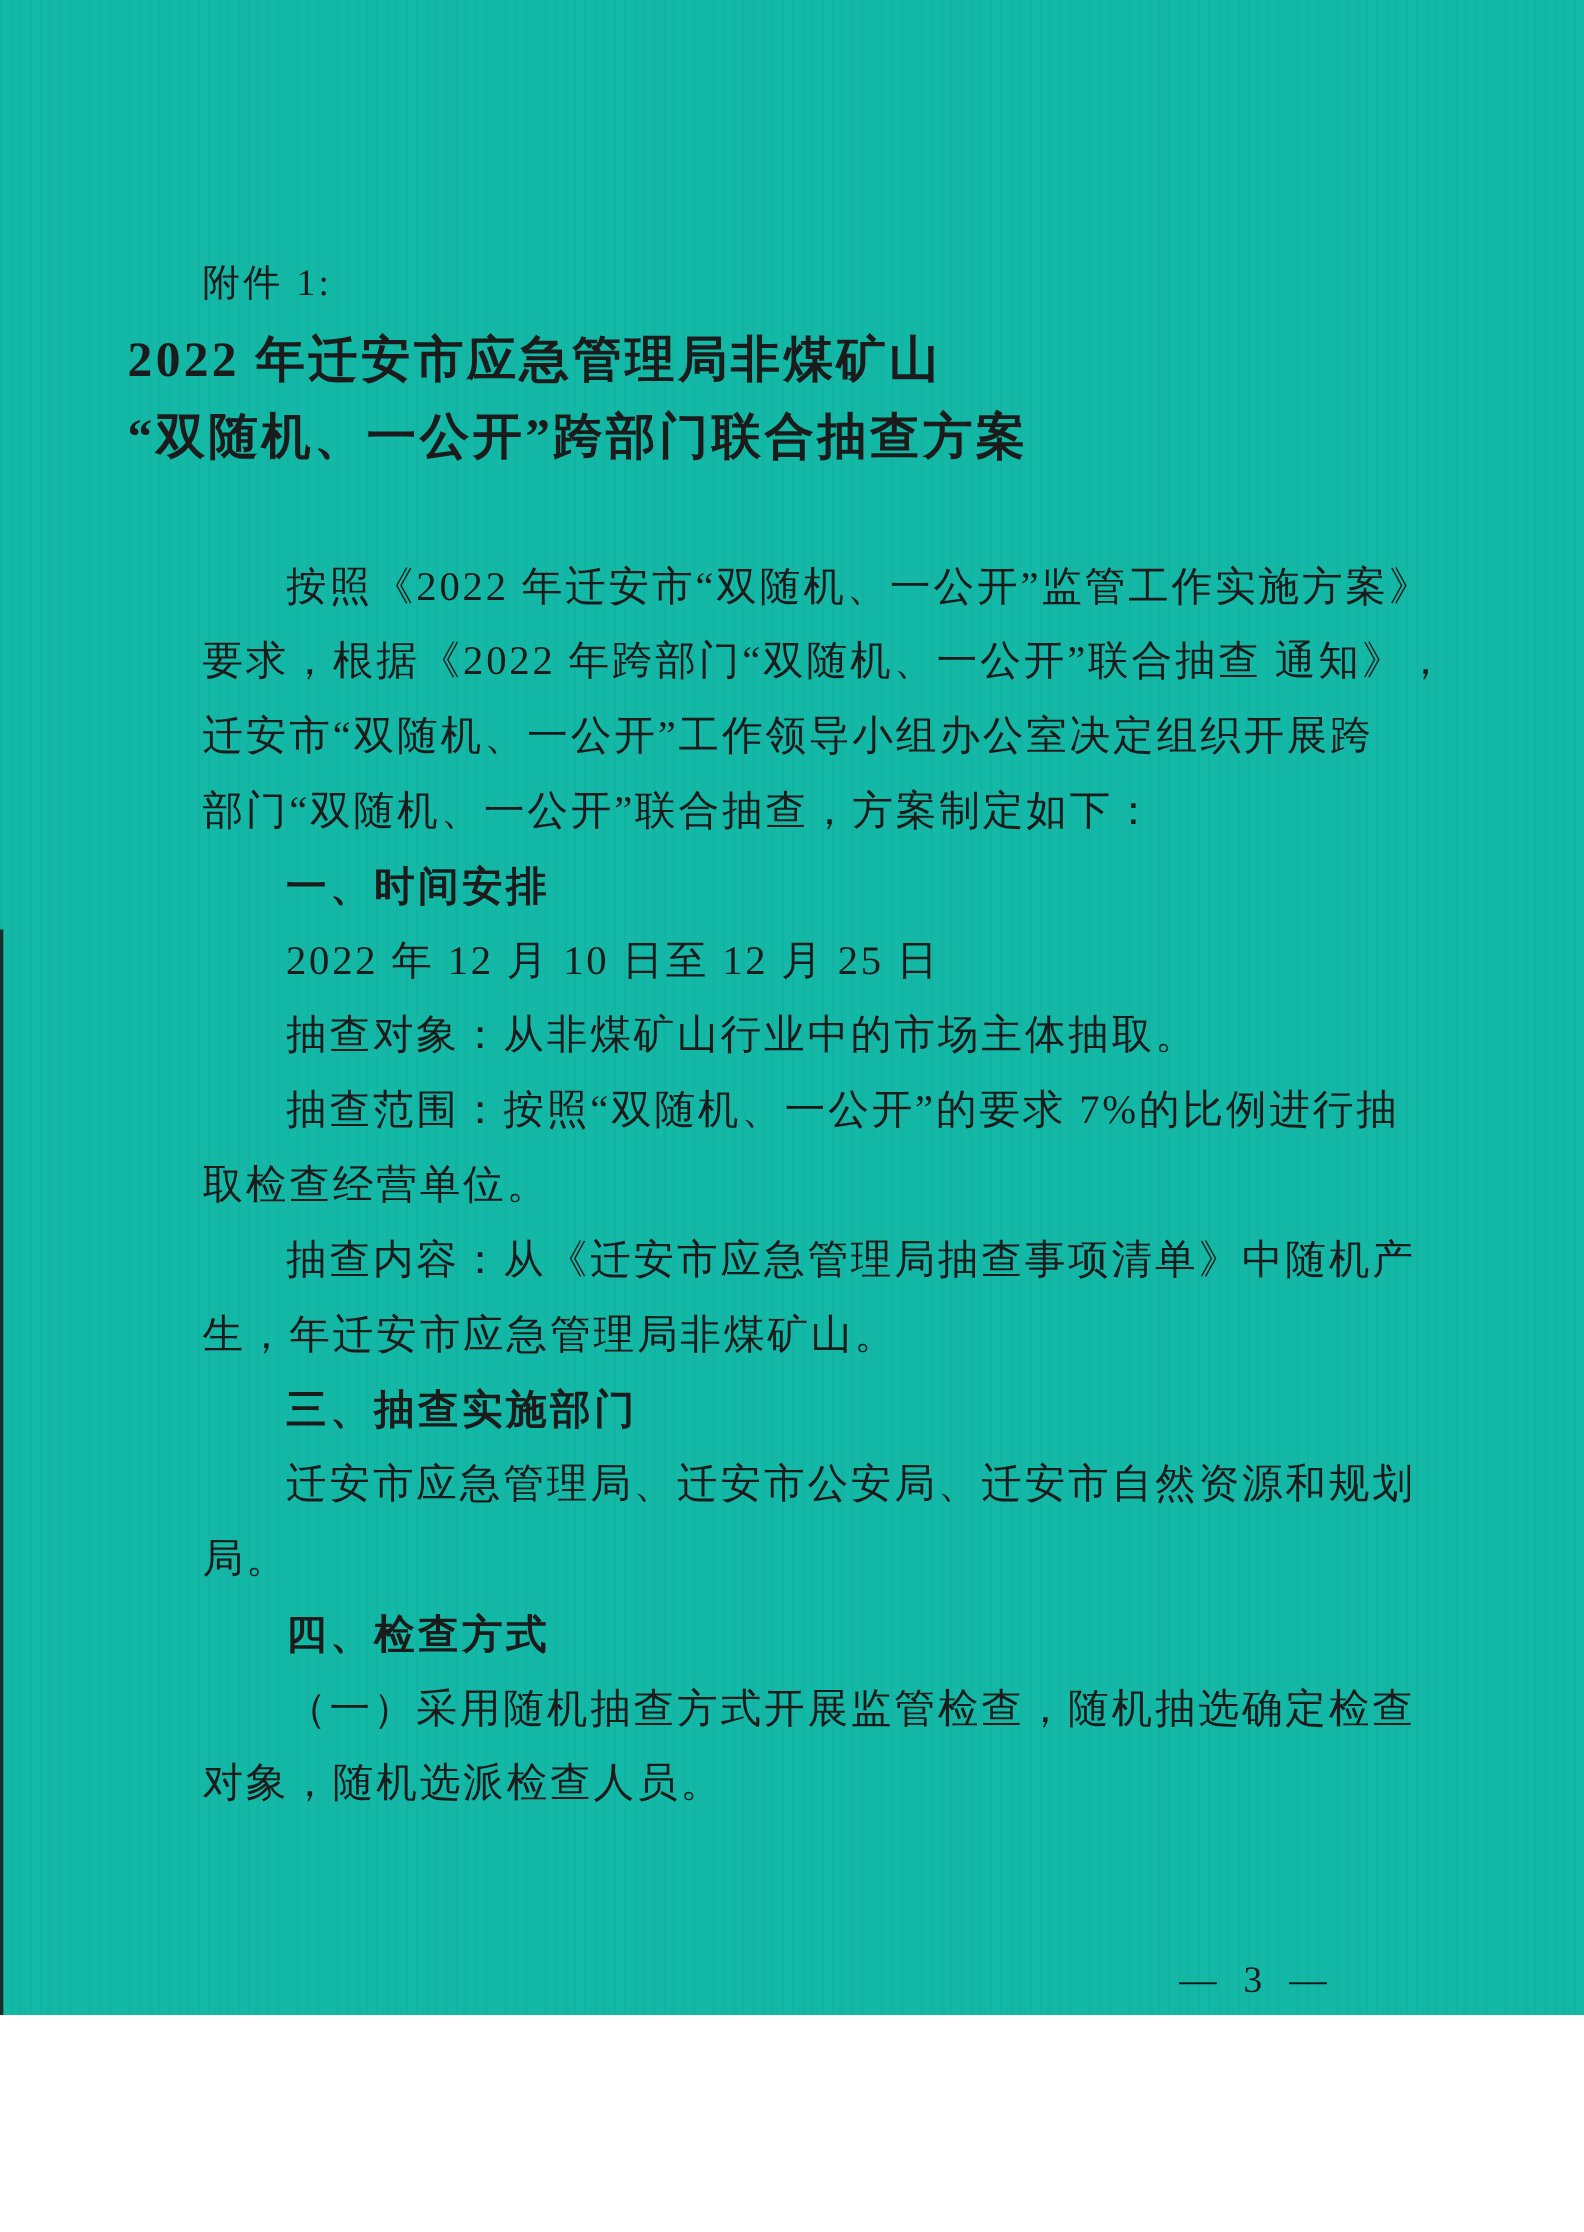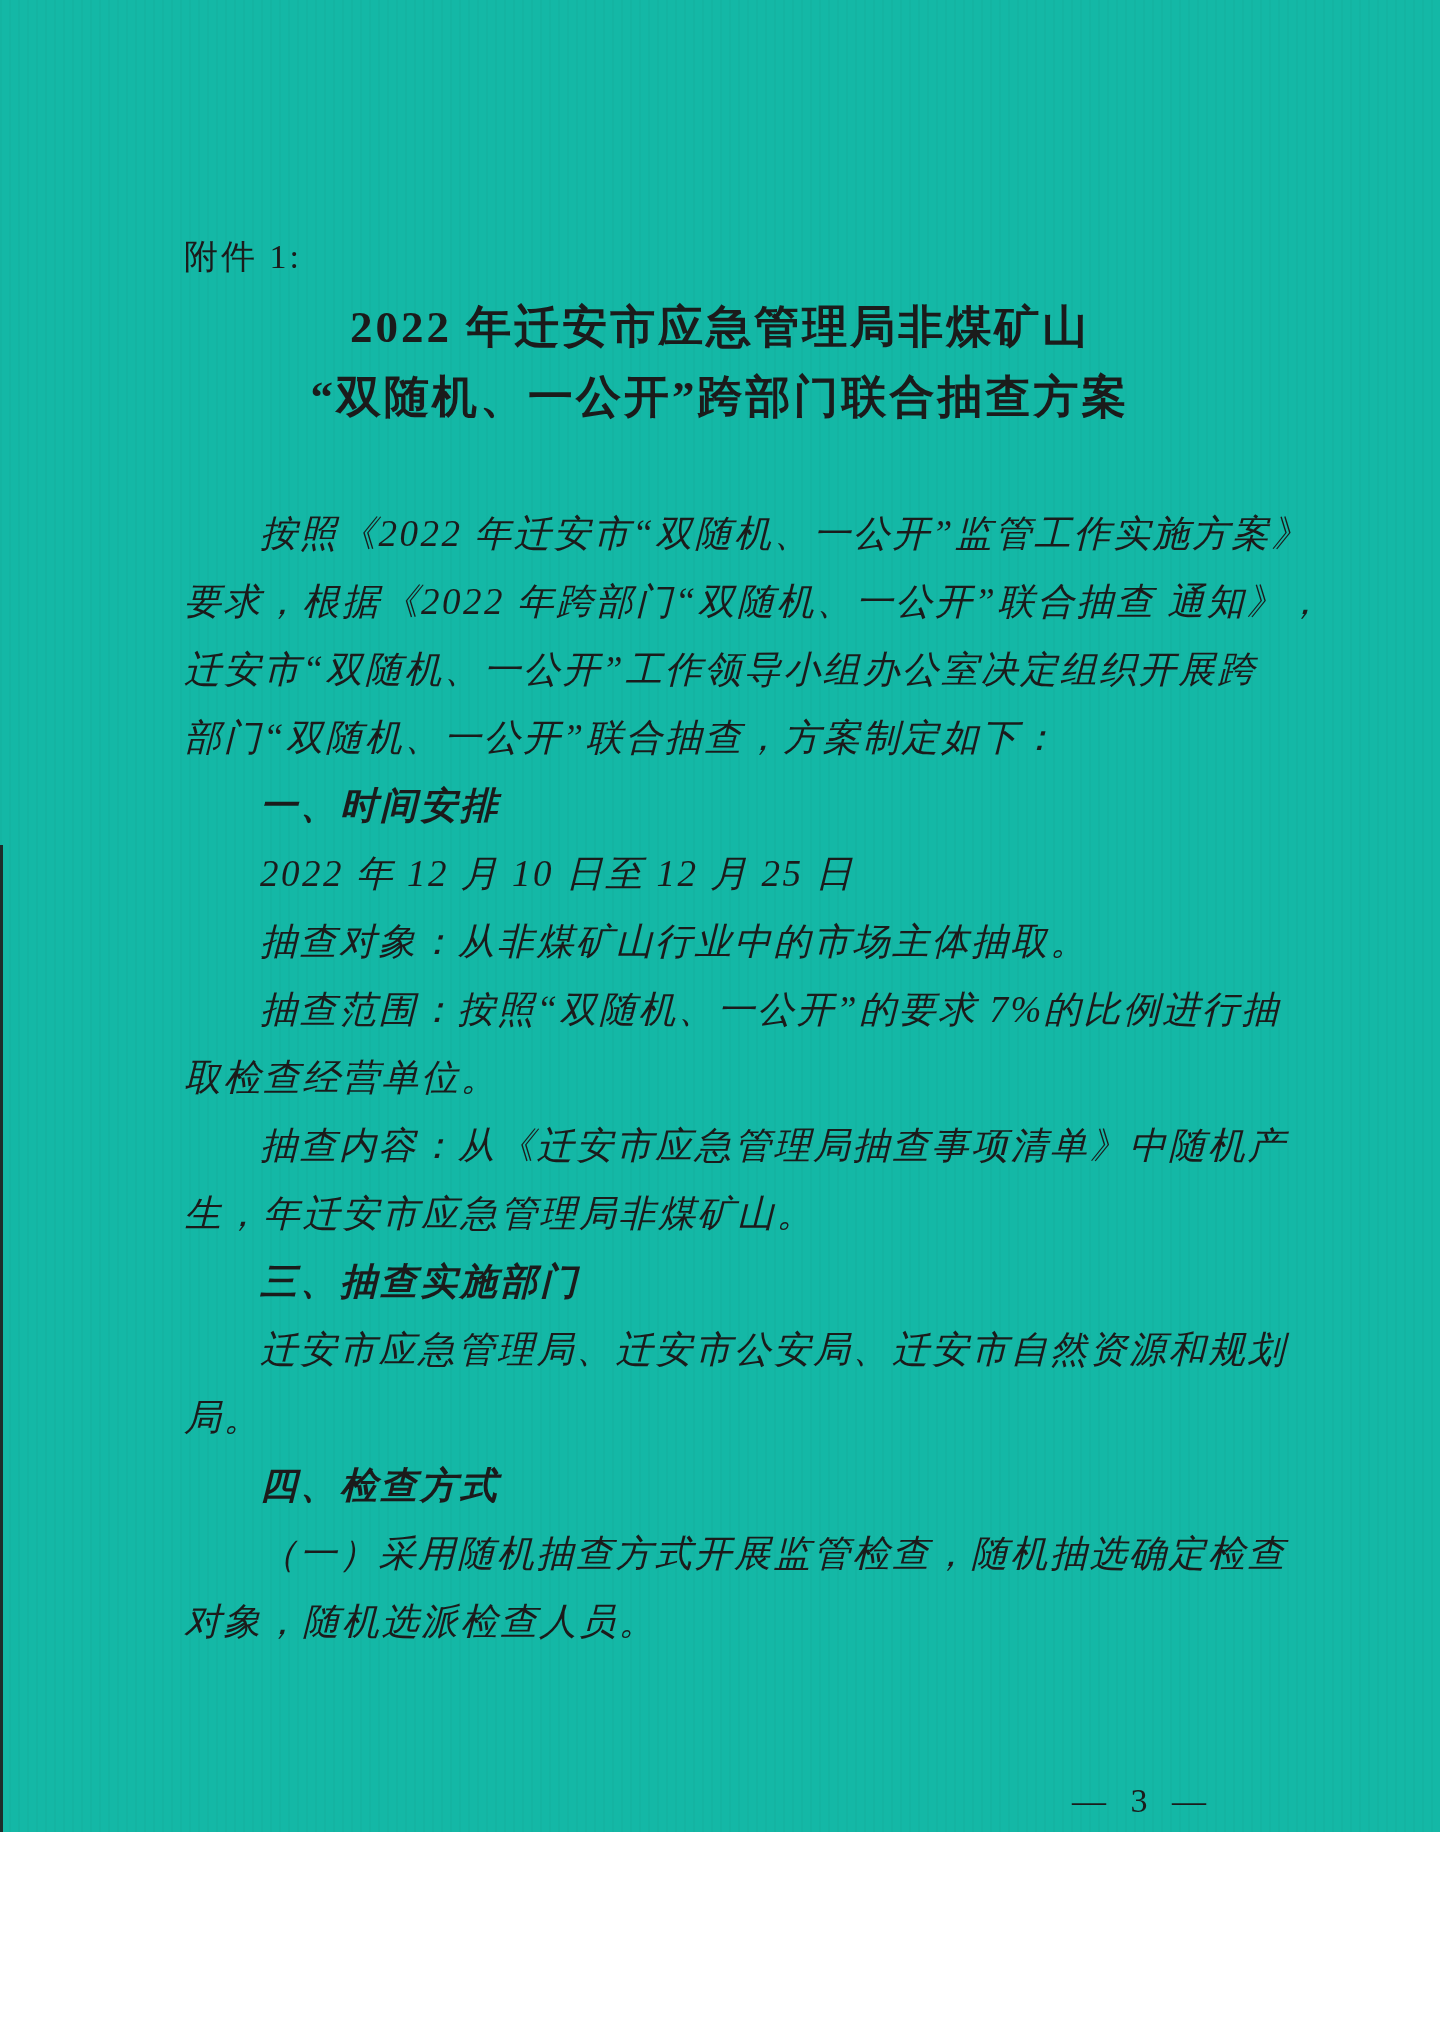--- a/index.html
+++ b/index.html
@@ -31,40 +31,40 @@
   .attachment-label {
     position: absolute;
     left: 184px;
     top: 234px;
     font-size: 34px;
     letter-spacing: 3px;
     white-space: nowrap;
   }
   .doc-title {
     position: absolute;
-    left: 130px;
+    left: 116px;
     top: 292px;
     width: 1180px;
-    text-align: center;
+    text-align: left;
     font-weight: bold;
     font-size: 45px;
     line-height: 70px;
     letter-spacing: 3px;
   }
   .doc-title .t-line { white-space: nowrap; }
   .body-block {
     position: absolute;
     left: 184px;
     top: 500px;
     width: 1120px;
     font-size: 37px;
     line-height: 68px;
     letter-spacing: 2.5px;
   }
-  .b-line { white-space: nowrap; font-style: italic; }
+  .b-line { white-space: nowrap; }
   .indent { padding-left: 76px; }
   .heading {
     font-weight: bold;
     font-family: "Liberation Sans", "DejaVu Sans", sans-serif;
     letter-spacing: 3px;
   }
   .page-number {
     position: absolute;
     left: 1072px;
     top: 1782px;

